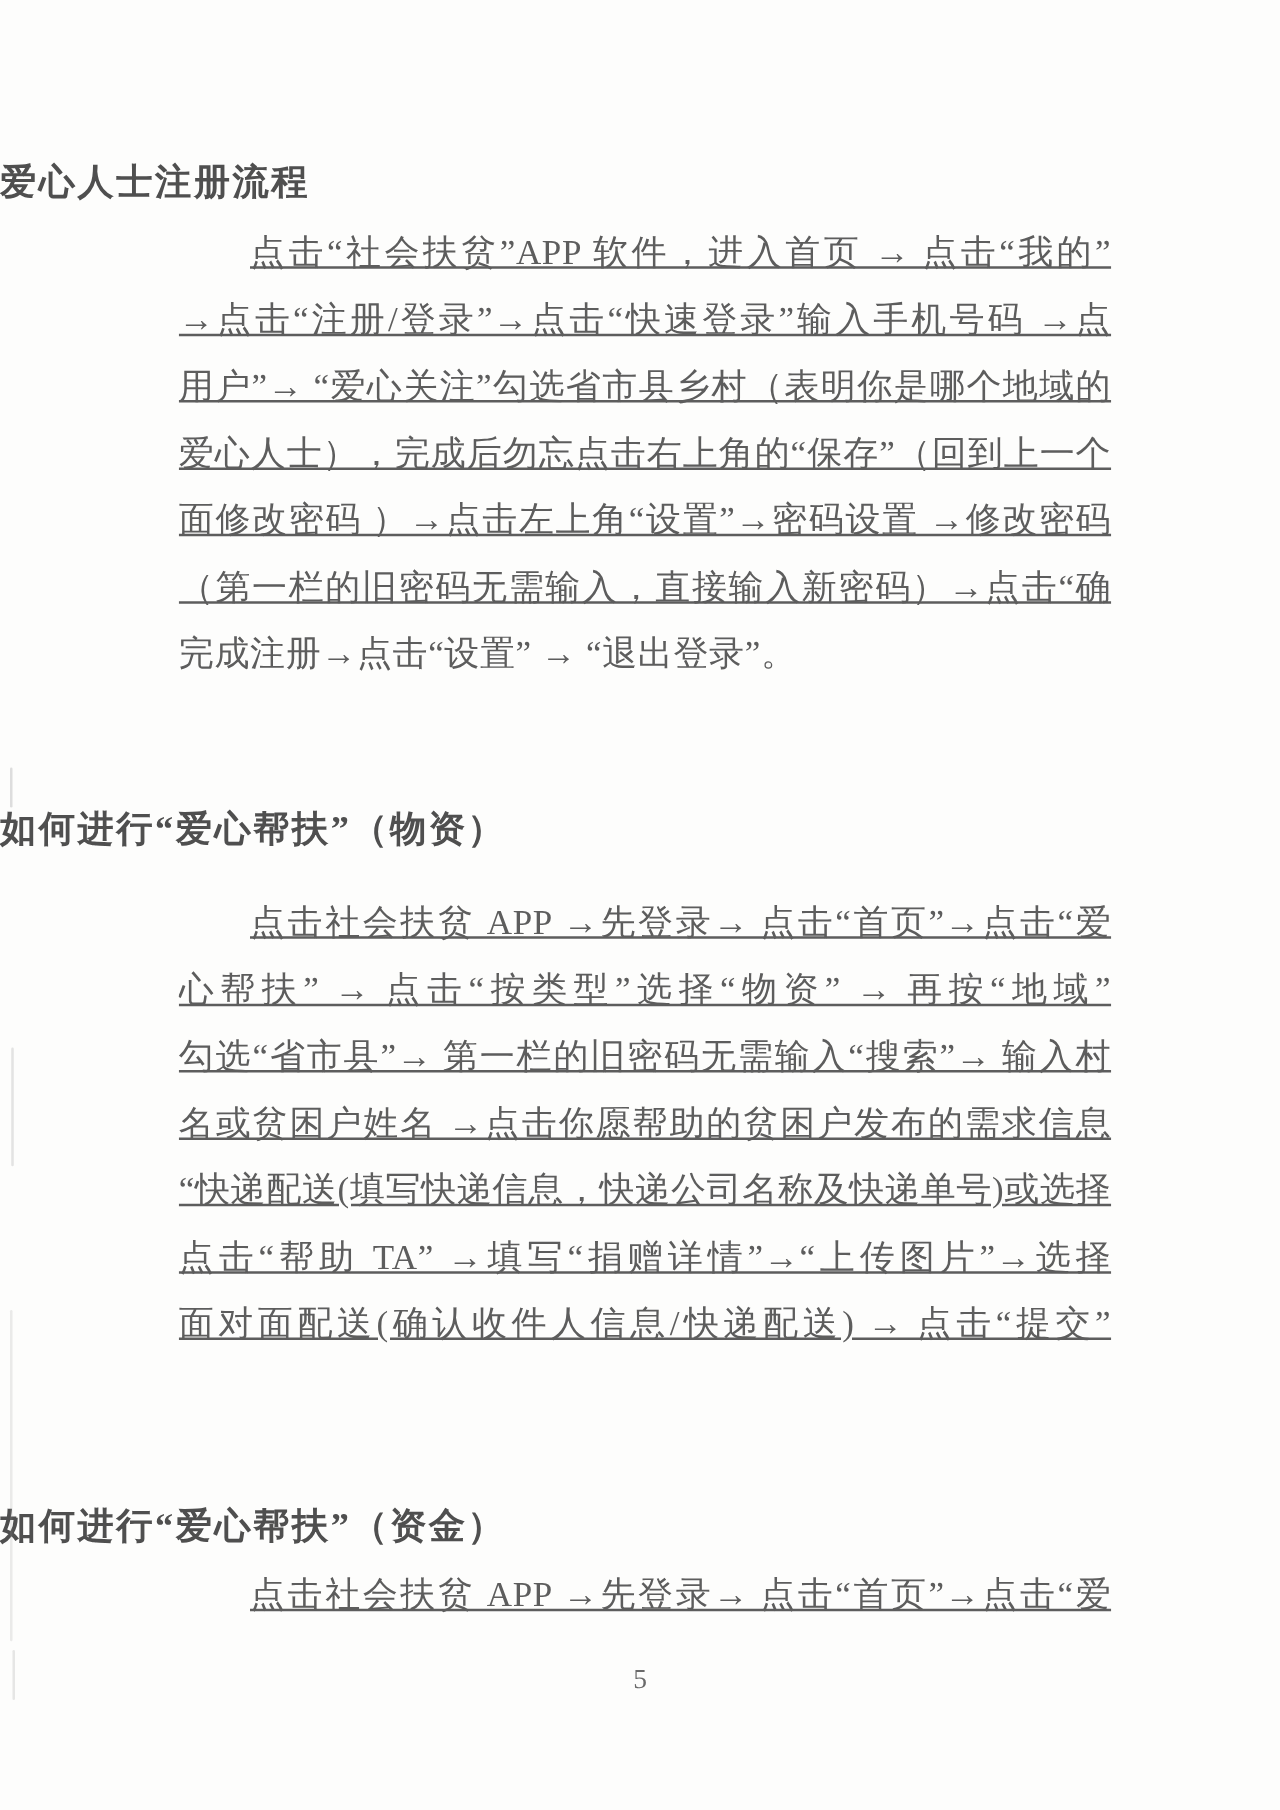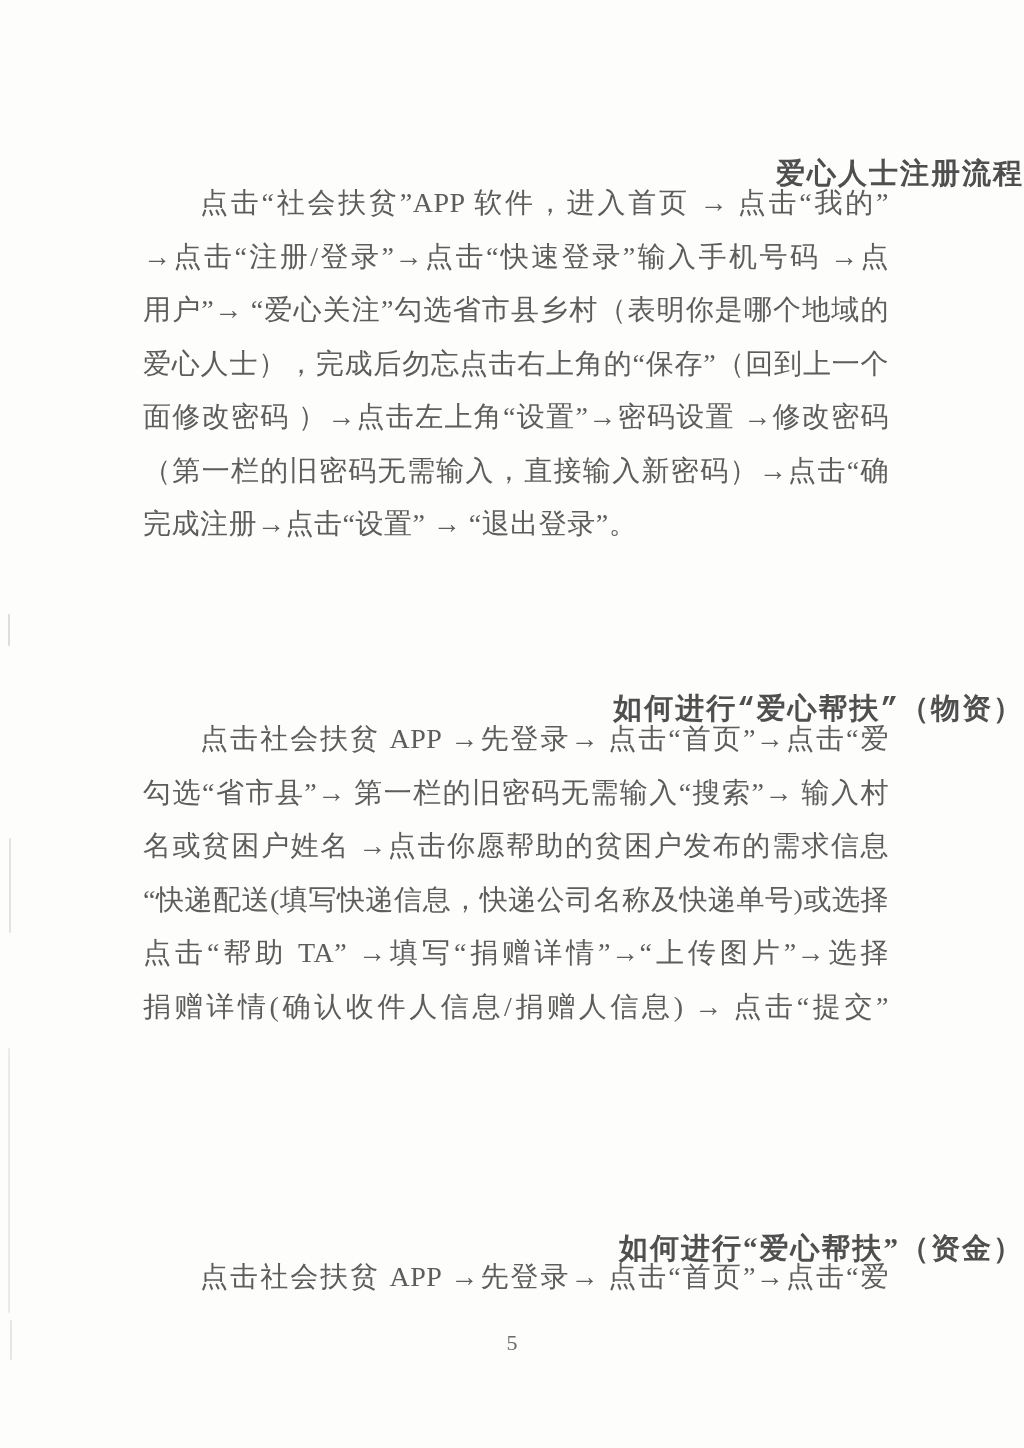--- a/index.html
+++ b/index.html
@@ -6,46 +6,45 @@
   .page {
     position:relative;
     width:1024px; height:1448px;
     margin:0 auto;
     background:#fdfdfc;
     overflow:hidden;
     font-family:"Liberation Serif","DejaVu Serif",serif;
   }
   .doc-heading {
     position:absolute; left:0; width:1024px;
-    text-align:right;
+    text-align:left;
     font-weight:bold;
     font-size:29px;
     color:#4f4f4f;
     height:44px; line-height:44px;
     letter-spacing:2px;
-    margin-top:27px;
   }
   #heading-1 { top:124px; }
-  #heading-2 { top:662px;font-family:Liberation Mono, monospace; }
+  #heading-2 { top:642px; }
   #heading-3 { top:1199px; }
   .para {
     position:absolute; left:143px; width:746px;
     font-size:28px;
     color:#5d5d5d;
     letter-spacing:0.5px;
   }
   #para-1 { top:176px; }
   #para-2 { top:712px; }
   #para-3 { top:1250px; }
   .line {
     height:53.5px; line-height:53.5px;
     text-align:justify;
     overflow:hidden;
   }
-  .line.j { text-align-last:justify; }
+  .line.j { text-align-last:justify;text-decoration:underline; }
   .line.first { text-indent:57px; }
   .pagenum {
     position:absolute; top:1330px; left:0; width:1024px;
     text-align:center;
     font-size:22px;
     color:#6a6a6a;
   }
   .artifact {
     position:absolute;
     background:rgba(150,150,150,0.30);
@@ -71,25 +70,26 @@
     <div class="line j">爱心人士），完成后勿忘点击右上角的“保存”（回到上一个页</div>
     <div class="line j">面修改密码 ）→点击左上角“设置”→密码设置 →修改密码</div>
     <div class="line j">（第一栏的旧密码无需输入，直接输入新密码）→点击“确认”</div>
     <div class="line">完成注册→点击“设置” → “退出登录”。</div>
   </div>
 
   <div class="doc-heading" id="heading-2">如何进行“爱心帮扶”（物资）</div>
 
   <div class="para" id="para-2">
     <div class="line j first">点击社会扶贫 APP →先登录→ 点击“首页”→点击“爱</div>
+    <div class="line j">心帮扶” → 点击“按类型”选择“物资” → 再按“地域”</div>
     <div class="line j">勾选“省市县”→ 第一栏的旧密码无需输入“搜索”→ 输入村</div>
     <div class="line j">名或贫困户姓名 →点击你愿帮助的贫困户发布的需求信息→</div>
     <div class="line j">“快递配送(填写快递信息，快递公司名称及快递单号)或选择</div>
     <div class="line j">点击“帮助 TA” →填写“捐赠详情”→“上传图片”→选择</div>
-    <div class="line j">捐赠详情(确认收件人信息/捐赠人信息) → 点击“提交”</div>
+    <div class="line j">面对面配送(确认收件人信息/快递配送) → 点击“提交”</div>
   </div>
 
   <div class="doc-heading" id="heading-3">如何进行“爱心帮扶”（资金）</div>
 
   <div class="para" id="para-3">
     <div class="line j first">点击社会扶贫 APP →先登录→ 点击“首页”→点击“爱</div>
   </div>
 
   <div class="pagenum">5</div>
 

